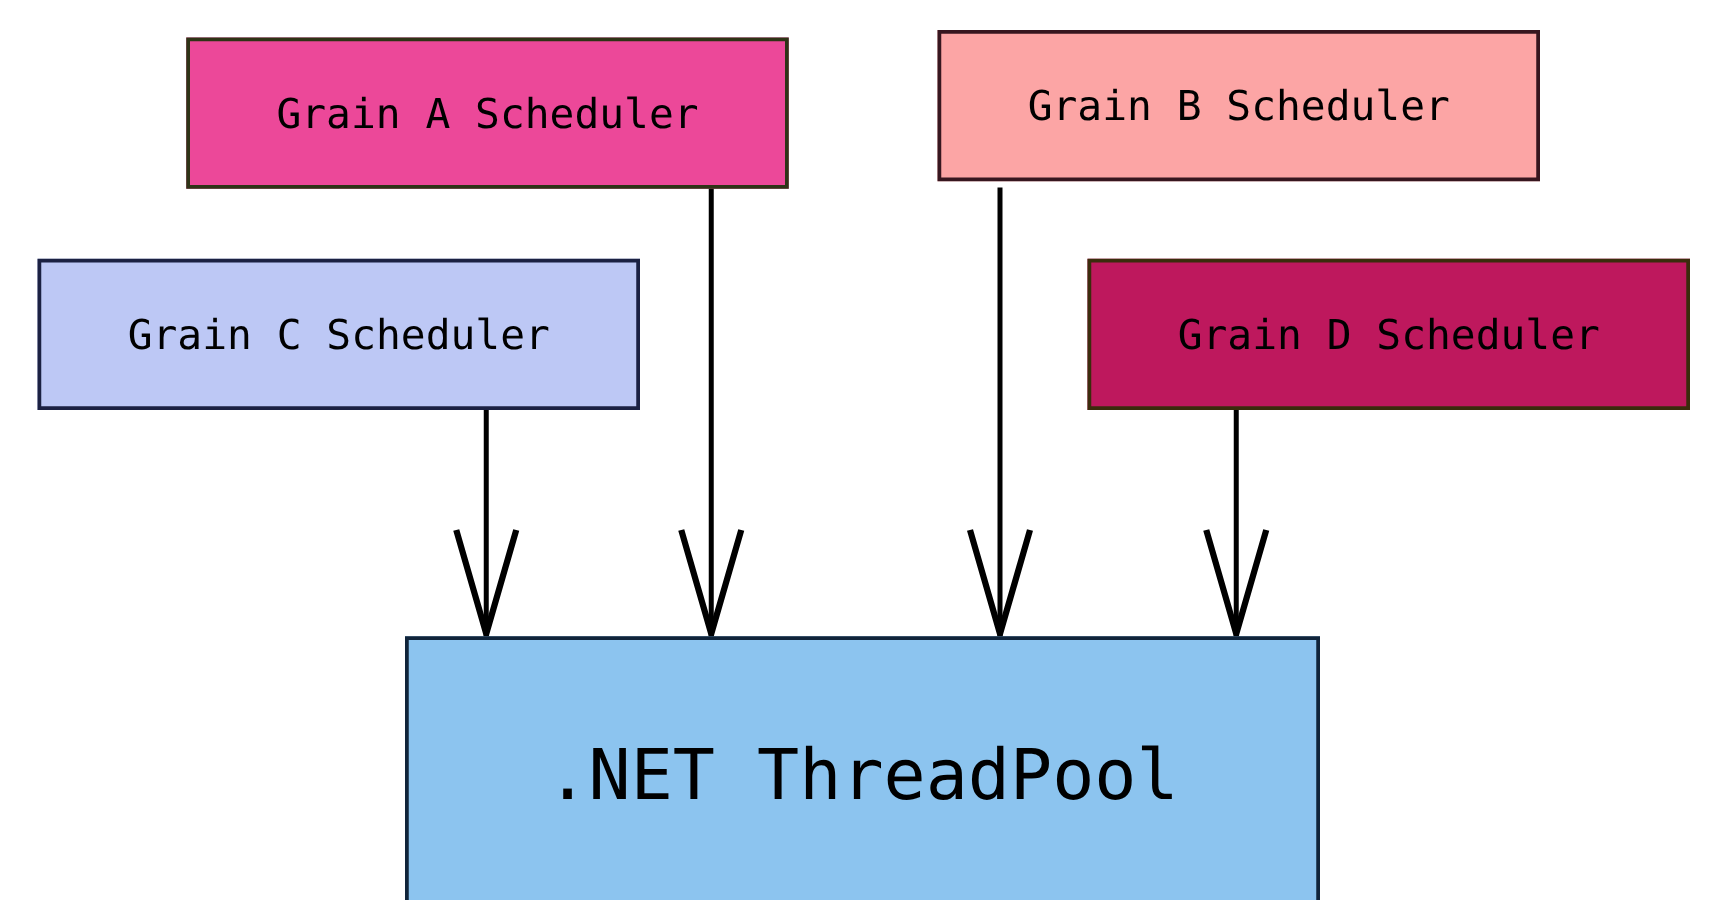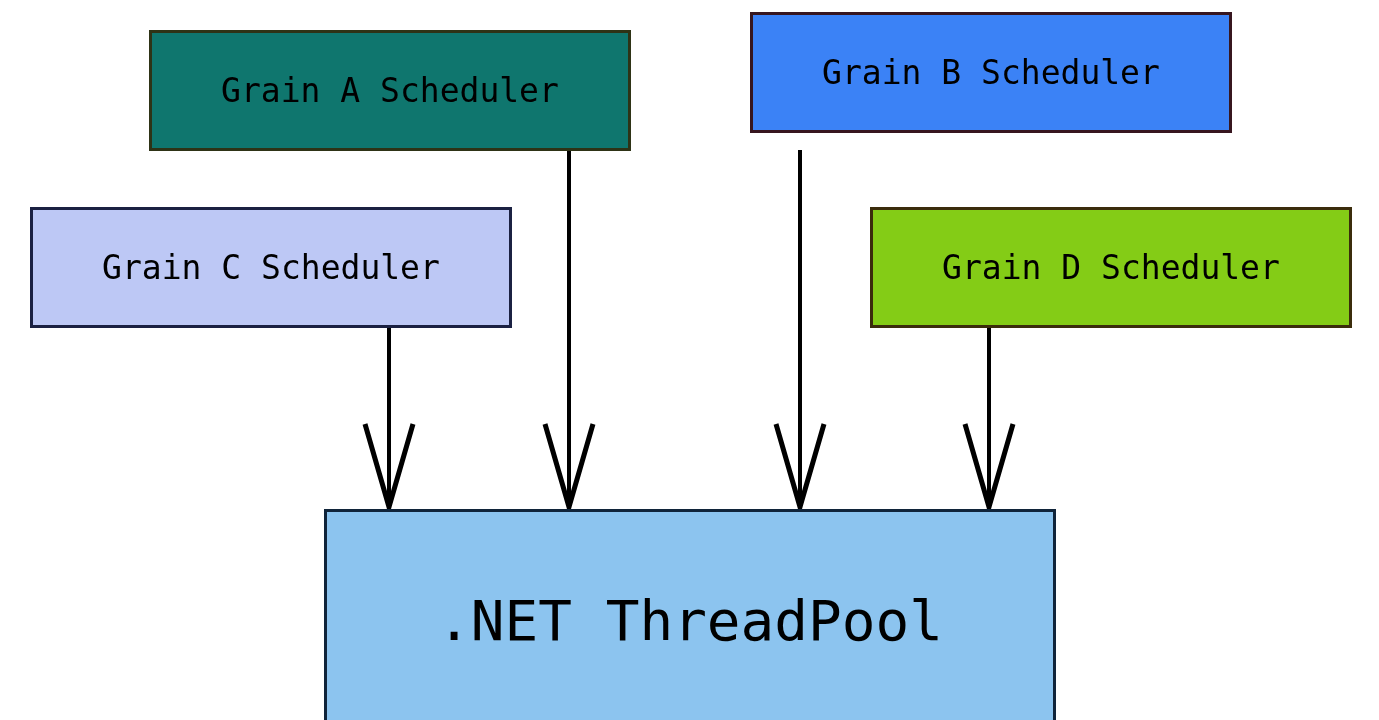--- a/index.html
+++ b/index.html
@@ -47,41 +47,41 @@
   }
   
   .node-grain {
     width: 482px;
     height: 121px;
     font-size: 33px;
   }
   #node-grain-a {
     left: 149px;
     top: 30px;
-    background: #0f766e;
+    background: #ec4899;
     border-color: #2e3316;
   }
   #node-grain-b {
     left: 750px;
-    top: 12px;
-    background: #3b82f6;
+    top: 24px;
+    background: #fca5a5;
     border-color: #37161f;
     align-items: center;
   }
   #node-grain-c {
     left: 30px;
     top: 207px;
     background: #bdc8f5;
     border-color: #1b2142;
     align-items: center;
   }
   #node-grain-d {
     left: 870px;
     top: 207px;
-    background: #84cc16;
+    background: #be185d;
     border-color: #3b2c0c;
   }
   
   #node-threadpool {
     left: 324px;
     top: 509px;
     width: 732px;
     height: 224px;
     background: #8cc4ef;
     border-color: #10243a;

